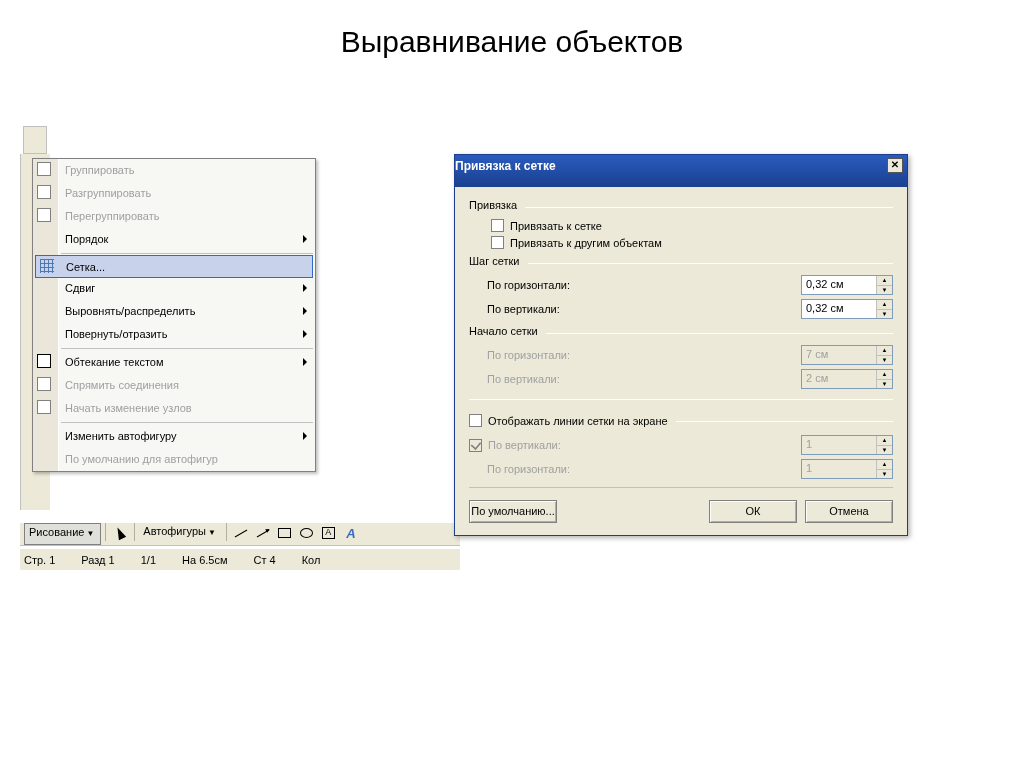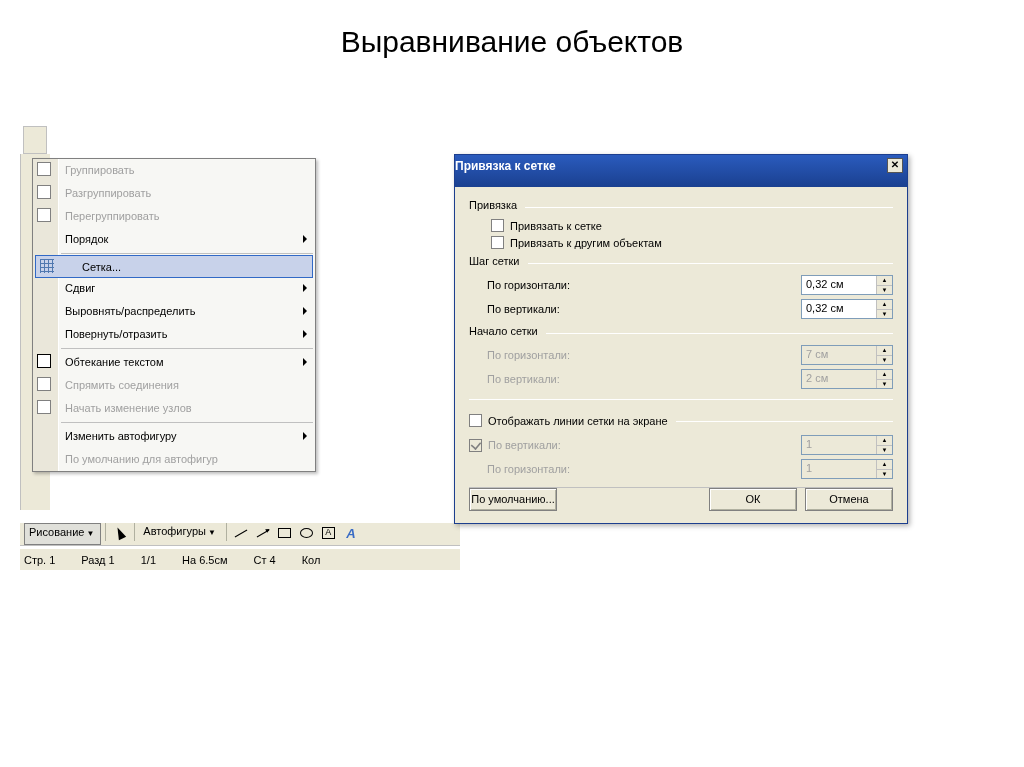--- a/index.html
+++ b/index.html
@@ -72,21 +72,21 @@
   padding-left: 32px;
   padding-right: 20px;
   color: #000;
   cursor: default;
 }
 .menu-item.disabled { color: #a0a0a0; }
 .menu-item.highlighted {
   background: #c8d2ea;
   border: 1px solid #3169c6;
   margin: -1px 2px;
-  padding-left: 46px;
+  padding-left: 30px;
 }
 .menu-item .arrow {
   position: absolute;
   right: 8px;
   top: 7px;
   width: 0; height: 0;
   border-top: 4px solid transparent;
   border-bottom: 4px solid transparent;
   border-left: 4px solid #000;
 }
@@ -279,20 +279,21 @@
 }
 .checkbox-row {
   display: flex;
   align-items: center;
   margin: 4px 0 4px 24px;
 }
 .dialog-buttons {
   display: flex;
   justify-content: flex-end;
   gap: 8px;
+  padding-top: 12px;
   border-top: 1px solid #c0c0c0;
   margin-top: 8px;
 }
 .dlg-btn {
   min-width: 88px;
   height: 23px;
   background: #ece9d8;
   border: 1px solid #808080;
   box-shadow: inset 1px 1px 0 #fff, inset -1px -1px 0 #b0b0a0;
   font-size: 11px;

